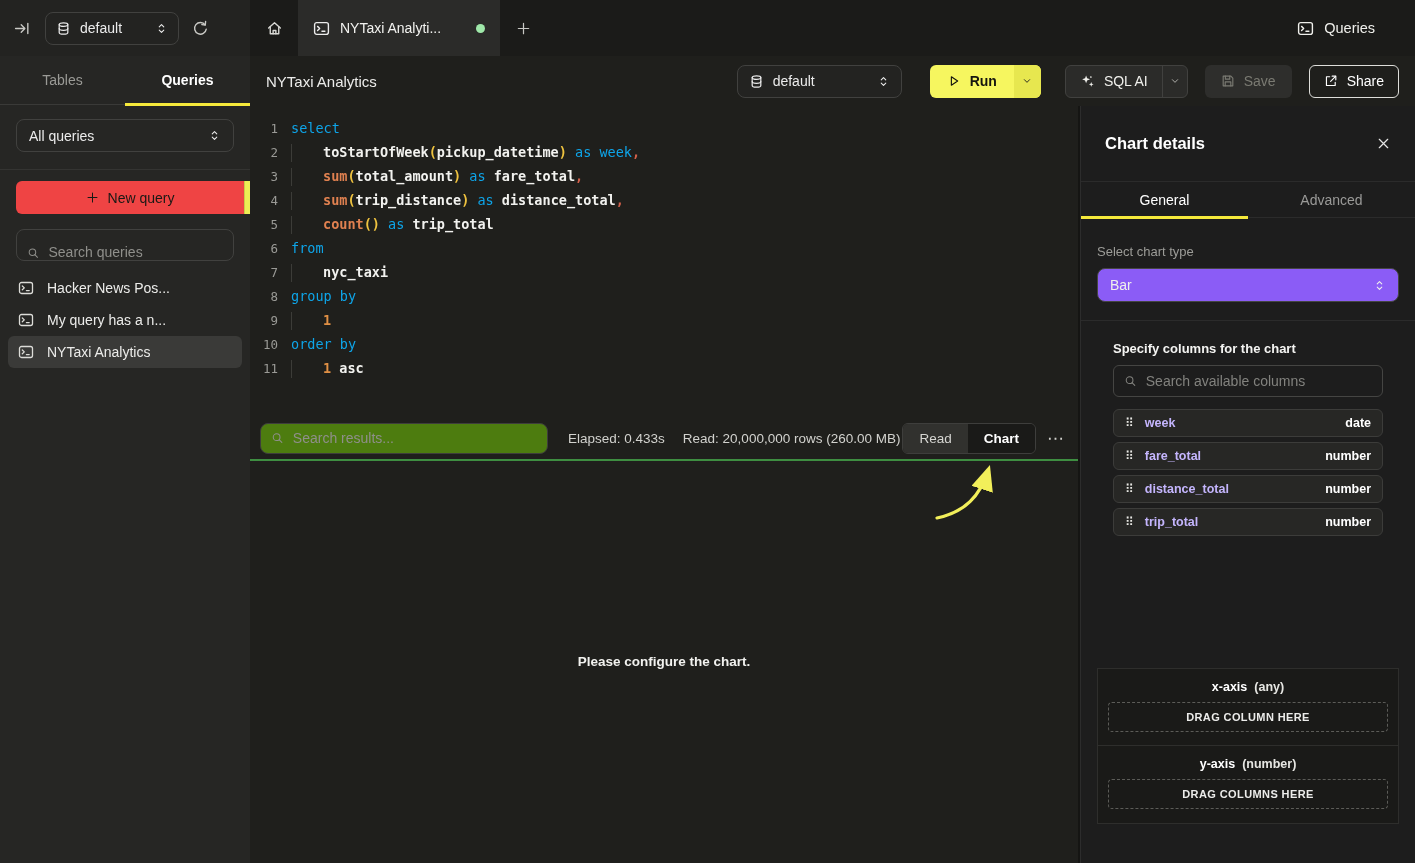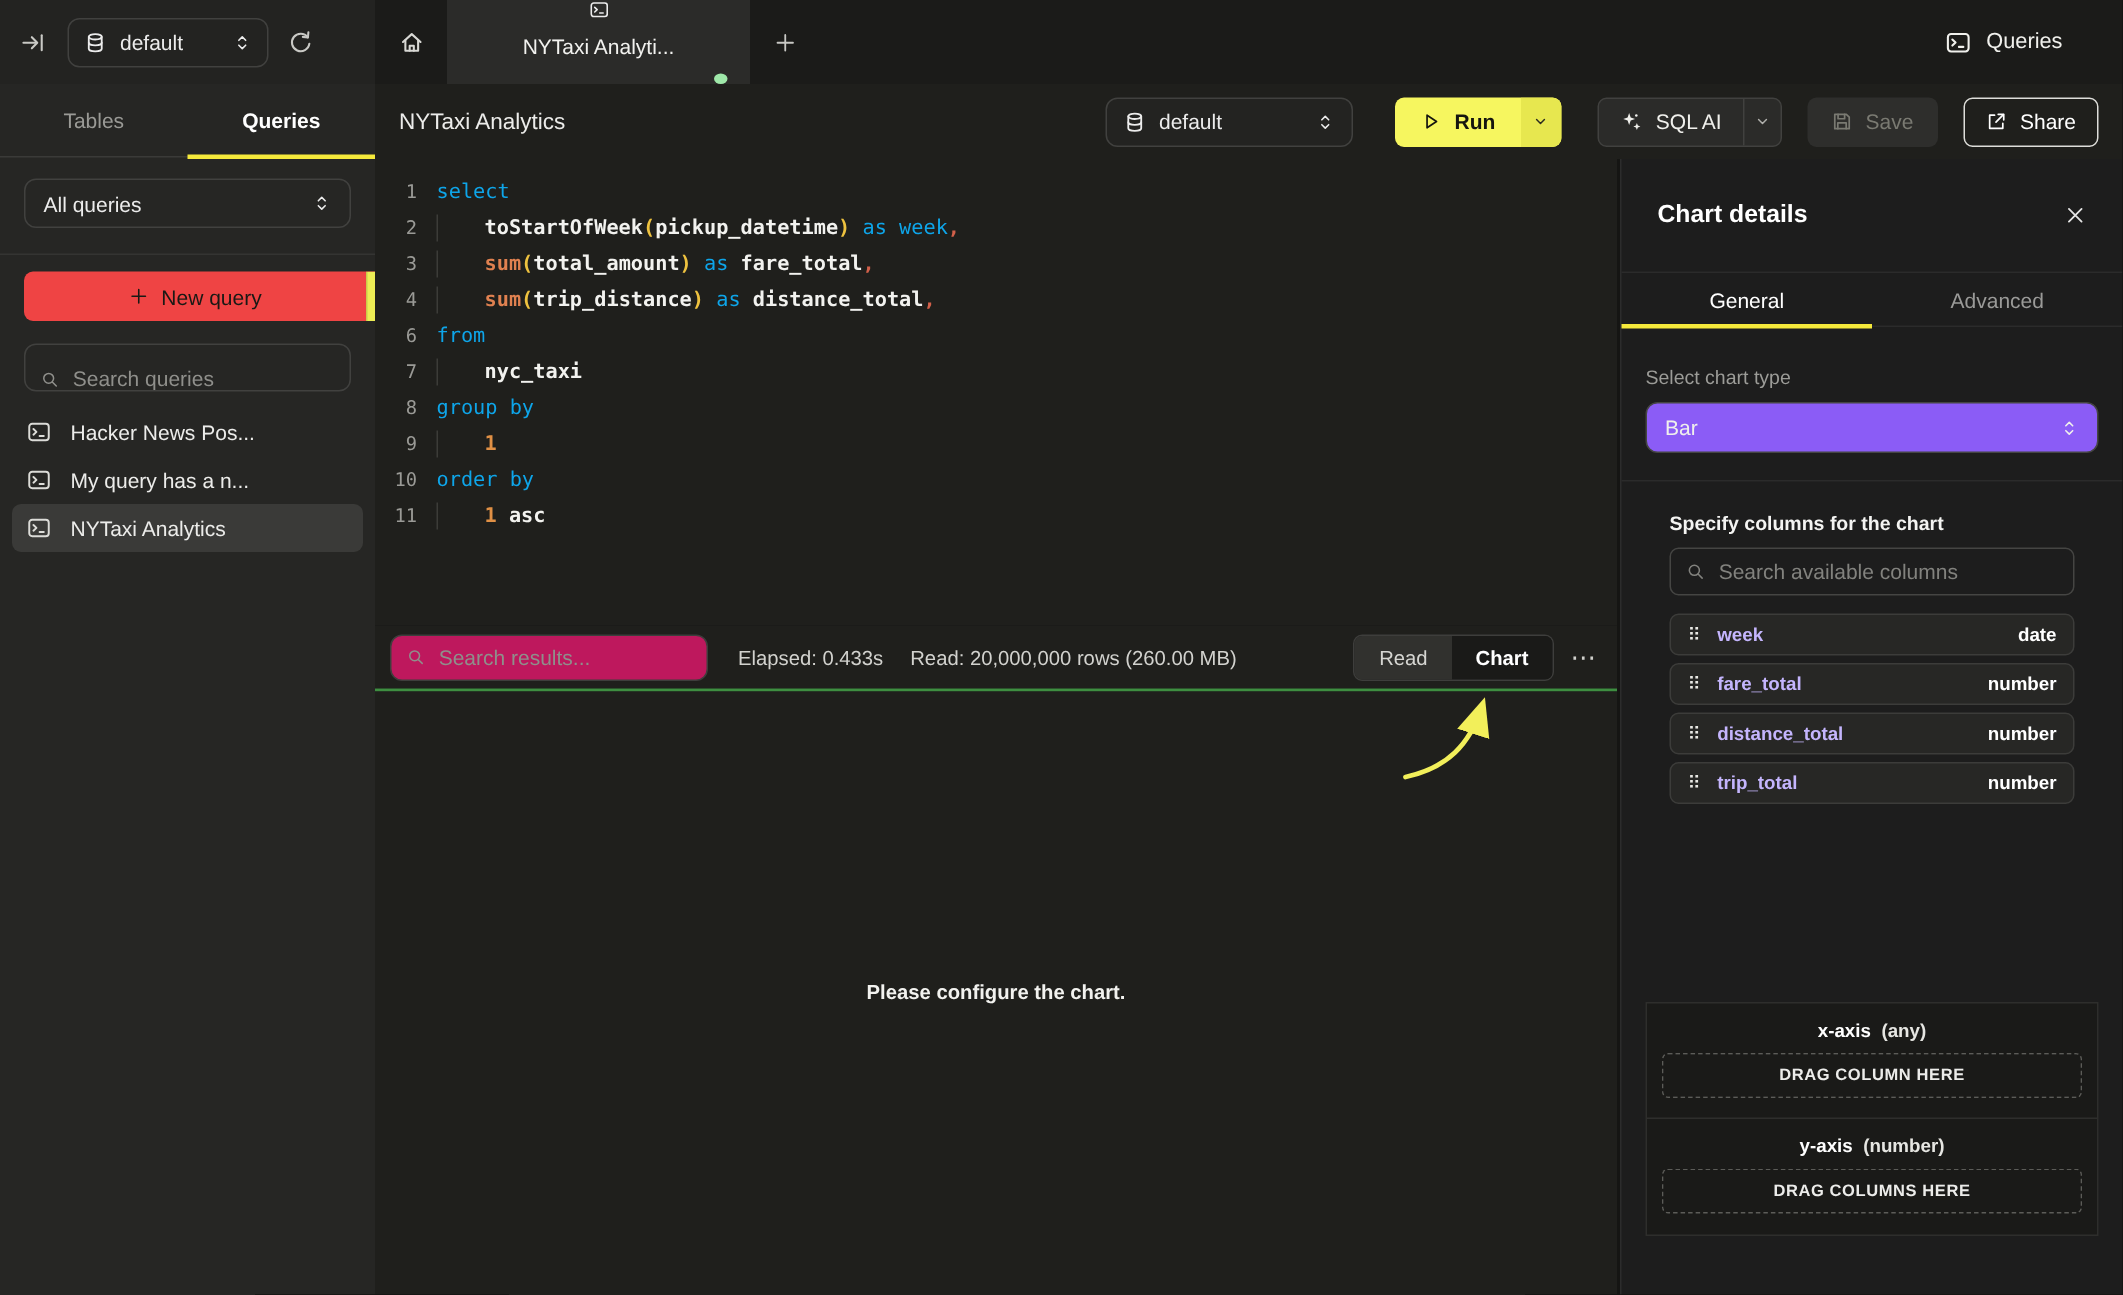--- a/index.html
+++ b/index.html
@@ -11,21 +11,21 @@
   
   .topbar { position:absolute; left:0; top:0; right:0; height:56px; background:#1b1b19; display:flex; align-items:center; }
   .topbar-left { width:250px; height:56px; background:#232321; display:flex; align-items:center; padding:0 14px; flex:0 0 auto; }
   .icon-btn { background:none; border:none; color:#c9c9c5; cursor:pointer; display:flex; align-items:center; justify-content:center; }
   .db-select { height:33px; width:134px; margin-left:14px; border:1px solid #41413f; border-radius:8px; background:transparent;
     display:flex; align-items:center; padding:0 10px; gap:9px; color:#ececec; font-size:14px; cursor:pointer; }
   .db-select .grow { flex:1; text-align:left; }
   .refresh { margin-left:13px; }
   .tabstrip { display:flex; align-items:stretch; height:56px; flex:0 0 auto; }
   .tab-home { width:48px; display:flex; align-items:center; justify-content:center; color:#d8d8d4; cursor:pointer; }
-  .tab-active { width:202px; background:#2b2b29; display:flex; align-items:center; gap:10px; padding:0 15px; cursor:pointer;flex-direction:column; }
+  .tab-active { width:202px; background:#2b2b29; display:flex; align-items:center; gap:10px; padding:0 15px; cursor:pointer; }
   .tab-active .t-title { font-size:14px; color:#f2f2ef; white-space:nowrap; }
   .green-dot { width:9px; height:9px; border-radius:50%; background:#9fe8a9; margin-left:auto; }
   .tab-add { width:46px; display:flex; align-items:center; justify-content:center; color:#c8c8c4; cursor:pointer; }
   .topbar-right { margin-left:auto; display:flex; align-items:center; gap:10px; padding-right:40px; color:#f0f0ec; font-size:14.5px; cursor:pointer; }
 
   
   .sidebar { position:absolute; left:0; top:56px; width:250px; bottom:0; background:#262624; }
   .side-tabs { height:49px; display:flex; border-bottom:1px solid #3a3a38; }
   .side-tab { flex:1; display:flex; align-items:center; justify-content:center; font-size:14px; color:#9a9a96; position:relative; cursor:pointer; }
   .side-tab.active { color:#ffffff; font-weight:600; }
@@ -68,21 +68,21 @@
   .indent { display:inline-block; width:32px; height:18px; border-left:1px solid #3c3c38; vertical-align:middle; }
   .tk-kw { color:#0ea5e9; }
   .tk-id { color:#f2f2ef; font-weight:bold; }
   .tk-call { color:#e08150; font-weight:bold; }
   .tk-par { color:#eec23f; font-weight:bold; }
   .tk-comma { color:#d2604a; font-weight:bold; }
   .tk-num { color:#e09045; font-weight:bold; }
 
   
   .resultsbar { position:absolute; left:250px; top:417px; width:828px; height:42px; background:#1f1f1c; display:flex; align-items:center; }
-  .res-search { margin-left:10px; width:212px; height:31px; border:1px solid #3e3e3c; border-radius:8px; background:#be185d; display:flex; align-items:center; padding:0 10px; gap:9px; color:#8f8f8b; flex:0 0 auto; }
+  .res-search { margin-left:10px; width:288px; height:31px; border:1px solid #3e3e3c; border-radius:8px; background:#4d7c0f; display:flex; align-items:center; padding:0 10px; gap:9px; color:#8f8f8b; flex:0 0 auto; }
   .res-search input::placeholder { color:#8f8f8b; }
   .stat { margin-left:20px; color:#d2d2ce; font-size:13.5px; white-space:nowrap; }
   .stat + .stat { margin-left:18px; }
   .seg { margin-left:auto; display:flex; height:31px; border:1px solid #3e3e3c; border-radius:6px; overflow:hidden; flex:0 0 auto; }
   .seg-btn { display:flex; align-items:center; padding:0 16px; font-size:13.5px; cursor:pointer; }
   .seg-btn.inactive { background:#31312e; color:#d6d6d2; }
   .seg-btn.active { background:#1a1a18; color:#ffffff; font-weight:600; }
   .dots-btn { margin:0 14px 0 11px; color:#d0d0cc; font-size:17px; background:none; border:none; cursor:pointer; line-height:1; }
 
   
@@ -308,20 +308,21 @@
       <span>Share</span>
     </button>
   </div>
 </div>
 
 <div class="editor">
     <div class="code-line"><span class="ln">1</span><span class="tk-kw">select</span></div>
     <div class="code-line"><span class="ln">2</span><span class="indent"></span><span class="tk-id">toStartOfWeek</span><span class="tk-par">(</span><span class="tk-id">pickup_datetime</span><span class="tk-par">)</span><span class="tk-kw"> as week</span><span class="tk-comma">,</span></div>
     <div class="code-line"><span class="ln">3</span><span class="indent"></span><span class="tk-call">sum</span><span class="tk-par">(</span><span class="tk-id">total_amount</span><span class="tk-par">)</span><span class="tk-kw"> as </span><span class="tk-id">fare_total</span><span class="tk-comma">,</span></div>
     <div class="code-line"><span class="ln">4</span><span class="indent"></span><span class="tk-call">sum</span><span class="tk-par">(</span><span class="tk-id">trip_distance</span><span class="tk-par">)</span><span class="tk-kw"> as </span><span class="tk-id">distance_total</span><span class="tk-comma">,</span></div>
+    <div class="code-line"><span class="ln">5</span><span class="indent"></span><span class="tk-call">count</span><span class="tk-par">()</span><span class="tk-kw"> as </span><span class="tk-id">trip_total</span></div>
     <div class="code-line"><span class="ln">6</span><span class="tk-kw">from</span></div>
     <div class="code-line"><span class="ln">7</span><span class="indent"></span><span class="tk-id">nyc_taxi</span></div>
     <div class="code-line"><span class="ln">8</span><span class="tk-kw">group by</span></div>
     <div class="code-line"><span class="ln">9</span><span class="indent"></span><span class="tk-num">1</span></div>
     <div class="code-line"><span class="ln">10</span><span class="tk-kw">order by</span></div>
     <div class="code-line"><span class="ln">11</span><span class="indent"></span><span class="tk-num">1</span><span class="tk-id"> asc</span></div>
   </div>
 
 <div class="resultsbar">
   <div class="res-search">

